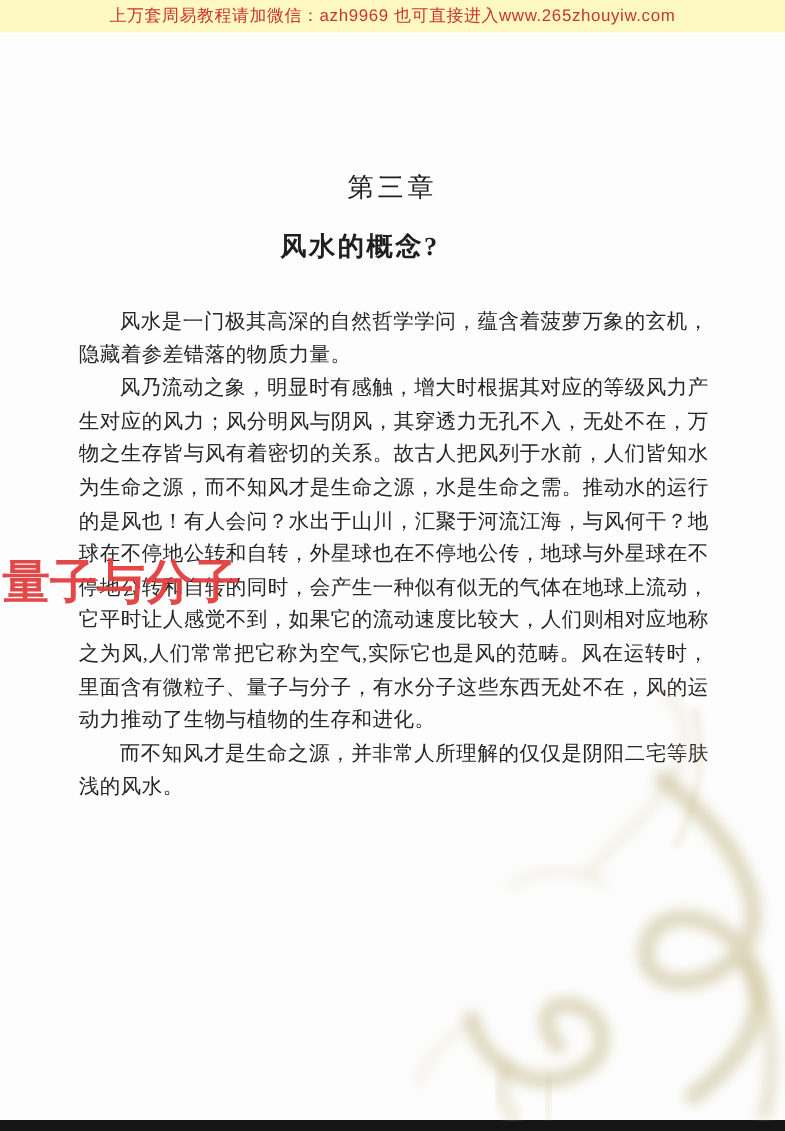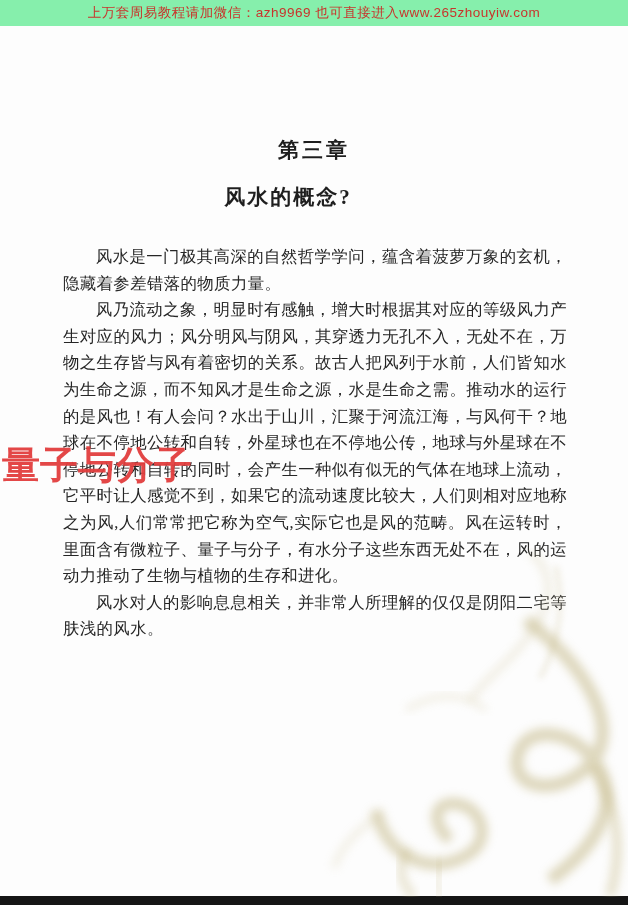--- a/index.html
+++ b/index.html
@@ -6,38 +6,38 @@
   .page{
     position:relative;
     width:628px;height:905px;
     margin:0 auto;
     background:#fdfdfd;
     overflow:hidden;
     font-family:"Liberation Serif","DejaVu Serif",serif;
   }
   .top-bar{
     position:absolute;top:0;left:0;width:628px;height:26px;
-    background:#86efac;
+    background:#fef9c3;
     display:flex;align-items:center;justify-content:center;
   }
   .top-bar span{
     color:#c8342c;
     font-size:13.5px;
     letter-spacing:0.5px;
     font-family:"Liberation Sans","DejaVu Sans",sans-serif;
     white-space:nowrap;
   }
   .bottom-bar{
     position:absolute;bottom:0;left:0;width:628px;height:9px;
     background:#151515;
   }
   .chapter-title{
     position:absolute;top:136px;left:0;width:628px;
     text-align:center;
-    font-size:21px;font-weight:bold;color:#1e1e1e;
+    font-size:21px;font-weight:normal;color:#1e1e1e;
     letter-spacing:3px;
   }
   .chapter-subtitle{
     position:absolute;top:183px;left:0;width:576px;
     text-align:center;
     font-size:21px;font-weight:bold;color:#1e1e1e;
     letter-spacing:2px;
   }
   .body-text{
     position:absolute;top:244px;left:63px;width:504px;
@@ -81,21 +81,21 @@
   <div class="top-bar">
     <span>上万套周易教程请加微信：azh9969    也可直接进入www.265zhouyiw.com</span>
   </div>
 
   <div class="chapter-title">第三章</div>
   <div class="chapter-subtitle">风水的概念?</div>
 
   <div class="body-text">
     <p>风水是一门极其高深的自然哲学学问，蕴含着菠萝万象的玄机，隐藏着参差错落的物质力量。</p>
     <p>风乃流动之象，明显时有感触，增大时根据其对应的等级风力产生对应的风力；风分明风与阴风，其穿透力无孔不入，无处不在，万物之生存皆与风有着密切的关系。故古人把风列于水前，人们皆知水为生命之源，而不知风才是生命之源，水是生命之需。推动水的运行的是风也！有人会问？水出于山川，汇聚于河流江海，与风何干？地球在不停地公转和自转，外星球也在不停地公传，地球与外星球在不停地公转和自转的同时，会产生一种似有似无的气体在地球上流动，它平时让人感觉不到，如果它的流动速度比较大，人们则相对应地称之为风,人们常常把它称为空气,实际它也是风的范畴。风在运转时，里面含有微粒子、量子与分子，有水分子这些东西无处不在，风的运动力推动了生物与植物的生存和进化。</p>
-    <p>风水对人的影响息息相关，并非常人所理解的仅仅是阴阳二宅等肤浅的风水。</p>
+    <p>而不知风才是生命之源，并非常人所理解的仅仅是阴阳二宅等肤浅的风水。</p>
   </div>
 
   <div class="watermark">量子与分子</div>
 
   <svg class="smoke" viewBox="0 0 340 349" xmlns="http://www.w3.org/2000/svg">
     <defs>
       <filter id="b1" x="-40%" y="-40%" width="180%" height="180%">
         <feGaussianBlur stdDeviation="5"></feGaussianBlur>
       </filter>
       <filter id="b2" x="-40%" y="-40%" width="180%" height="180%">

